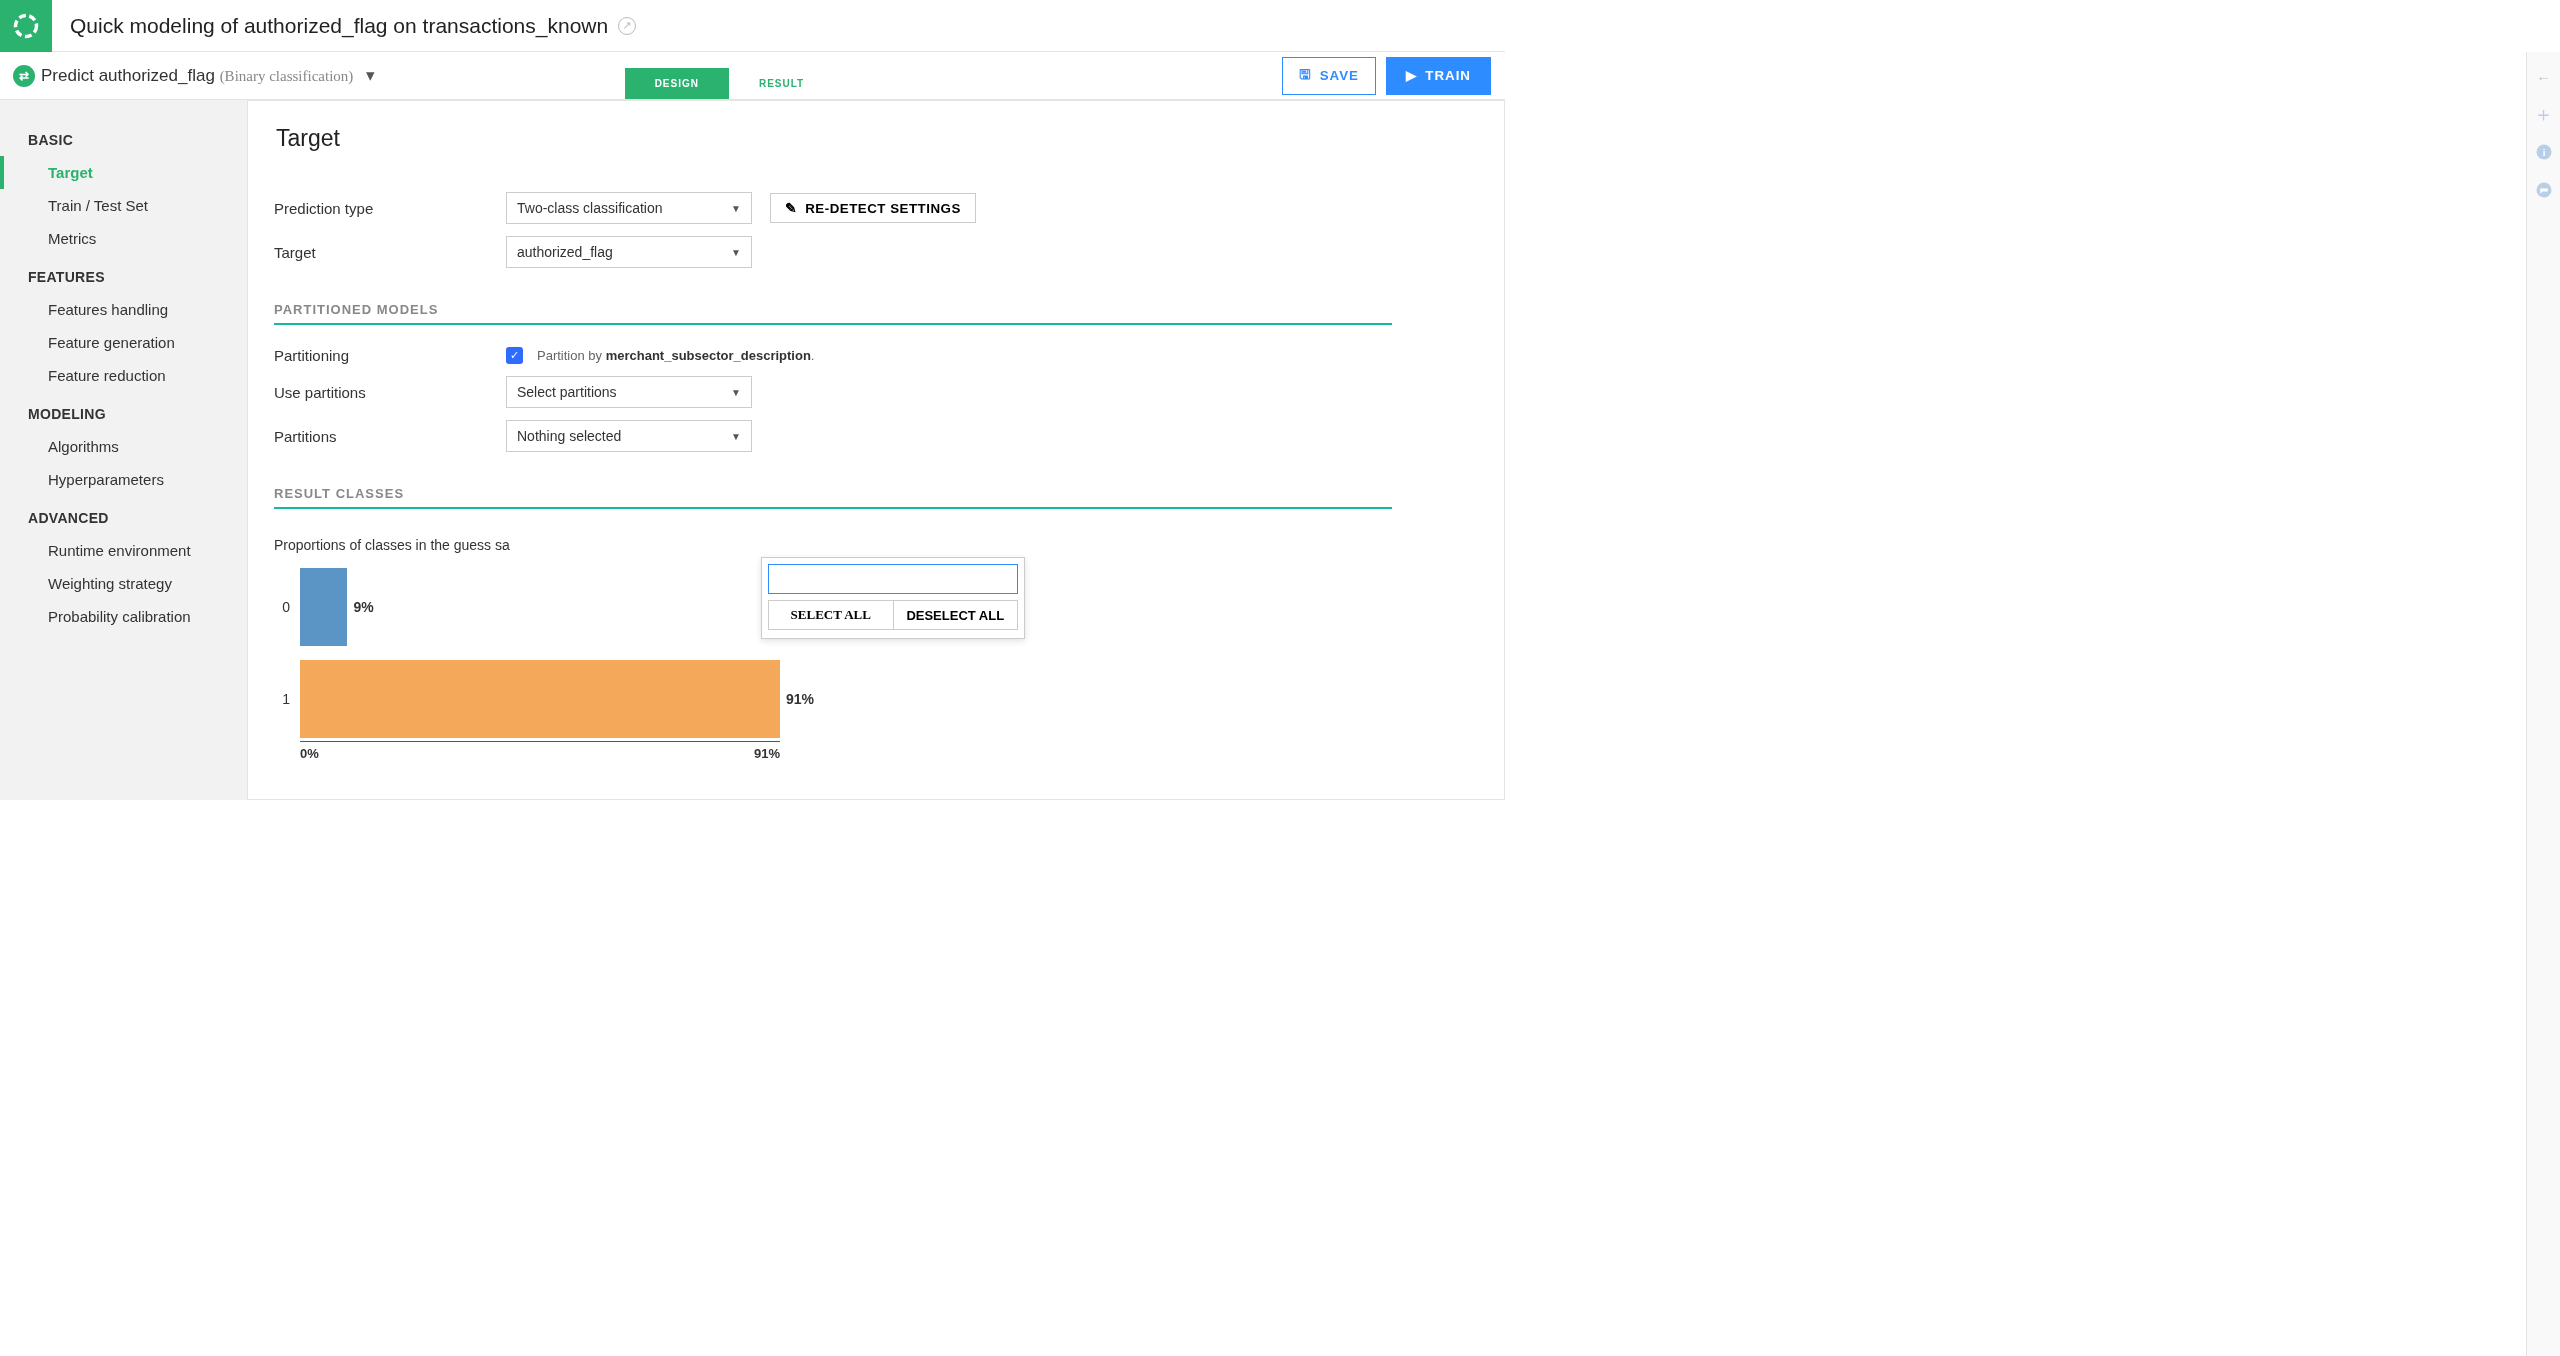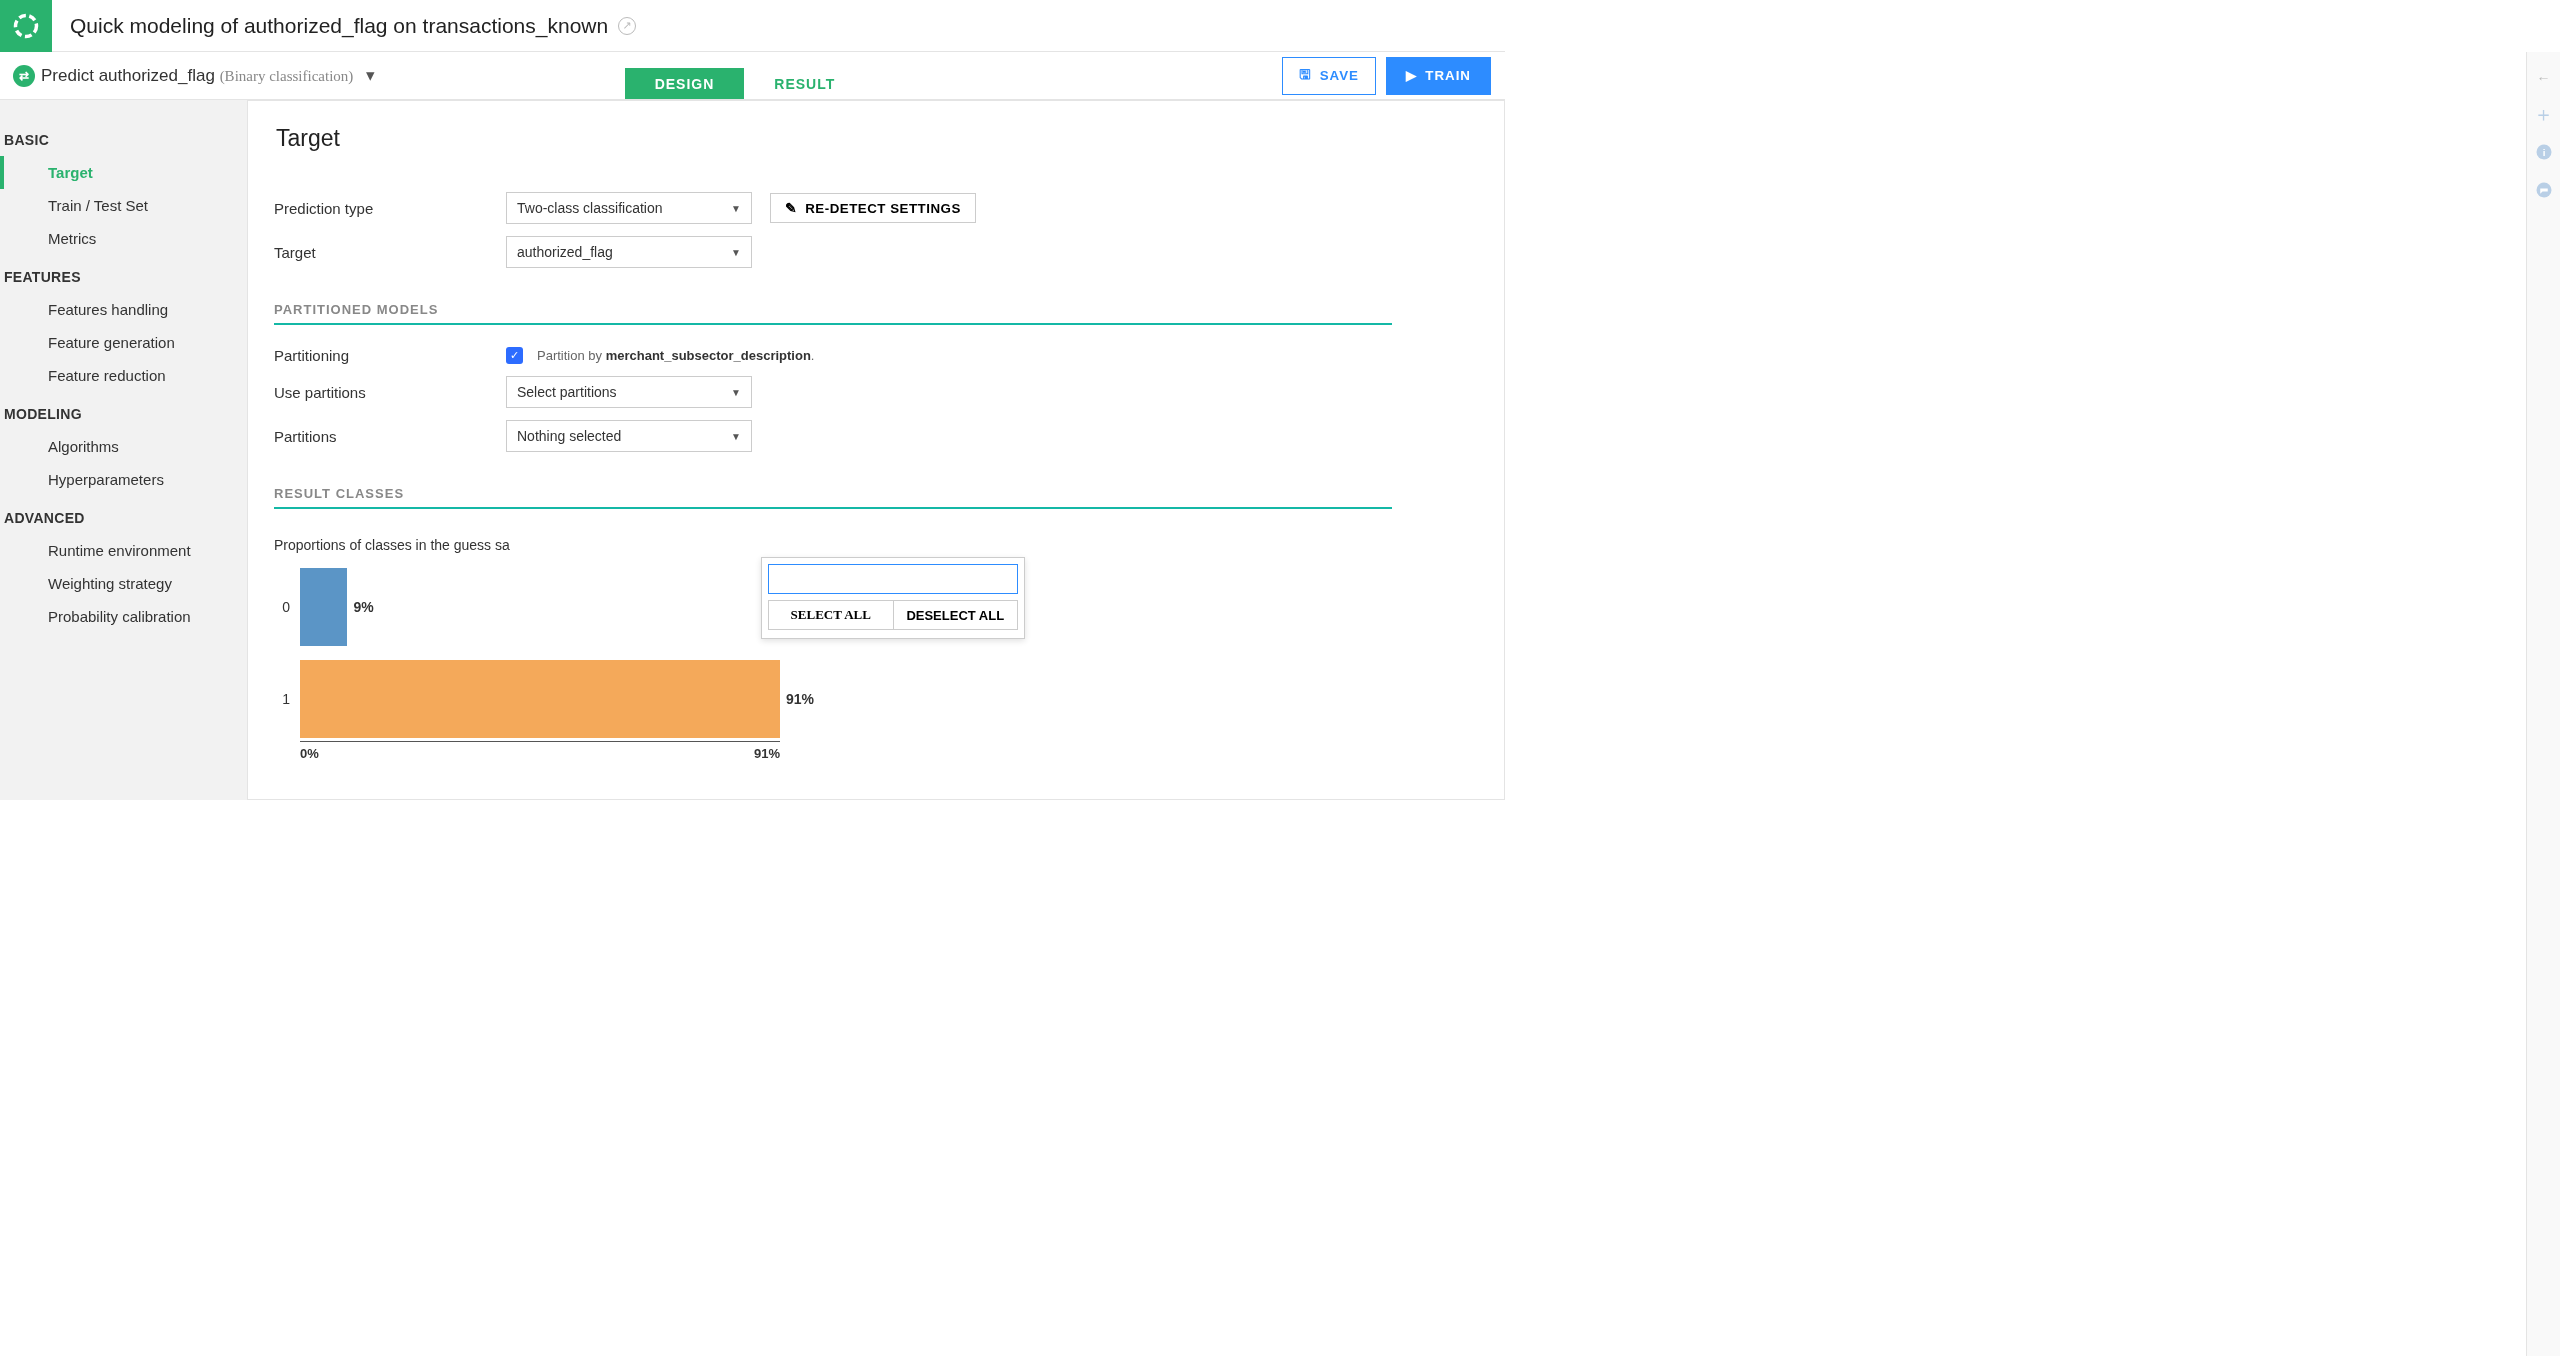--- a/index.html
+++ b/index.html
@@ -61,21 +61,21 @@
     display:inline-flex;align-items:center;justify-content:center;margin-left:13px;font-size:12px;font-weight:700;
   }
   .predict-title { margin-left:6px; font-size:17px; color:#333; }
   .predict-title .sub { color:#888; font-size:15px;font-family:Liberation Serif, serif; }
   .predict-title .chev { margin-left:8px; color:#555; }
   .subbar-tabs {
     display:flex; height:100%; margin-left: 250px;
   }
   .subtab {
     padding: 2px 30px; display:flex;align-items:center; font-weight:700; letter-spacing:1px;
-    color:#2ab26e; cursor:pointer; font-size:14px;margin-top:16px;
+    color:#2ab26e; cursor:pointer; font-size:10px;margin-top:16px;
   }
   .subtab.active { background:#2ab26e; color:#fff; }
   .subbar-right { margin-left:auto; display:flex; gap:10px; margin-right:14px;}
   .btn-save {
     border:1px solid #2d8cff; color:#2d8cff; background:#fff;
     padding:7px 16px; font-weight:700; letter-spacing:1px; display:flex;align-items:center;gap:8px;cursor:pointer;
   }
   .btn-train {
     background:#2d8cff; color:#fff; border:none;
     padding:7px 20px; font-weight:700; letter-spacing:1px; display:flex;align-items:center;gap:8px;cursor:pointer;
@@ -83,21 +83,21 @@
 
   
   .main {
     display:flex; height: calc(100% - 100px); background:#f2f2f2;
     position:relative;
   }
   .sidebar {
     width:247px; min-width:247px; background:#f2f2f2; padding: 18px 0 0 0;
   }
   .side-group-title {
-    font-weight:700; font-size:14px; color:#333; padding: 14px 16px 8px 4px; letter-spacing:0.3px;
+    font-weight:700; font-size:14px; color:#333; padding: 14px 16px 8px 28px; letter-spacing:0.3px;
   }
   .side-item {
     padding: 8px 16px 8px 44px; font-size:15px; color:#333; cursor:pointer;
     border-left:4px solid transparent;
   }
   .side-item.active { color:#2ab26e; font-weight:600; border-left:4px solid #2ab26e; }
 
   .content {
     flex:1; background:#fff; border:1px solid #e4e4e4; margin:0;
     padding: 24px 0 30px 0; overflow:auto; position:relative;

